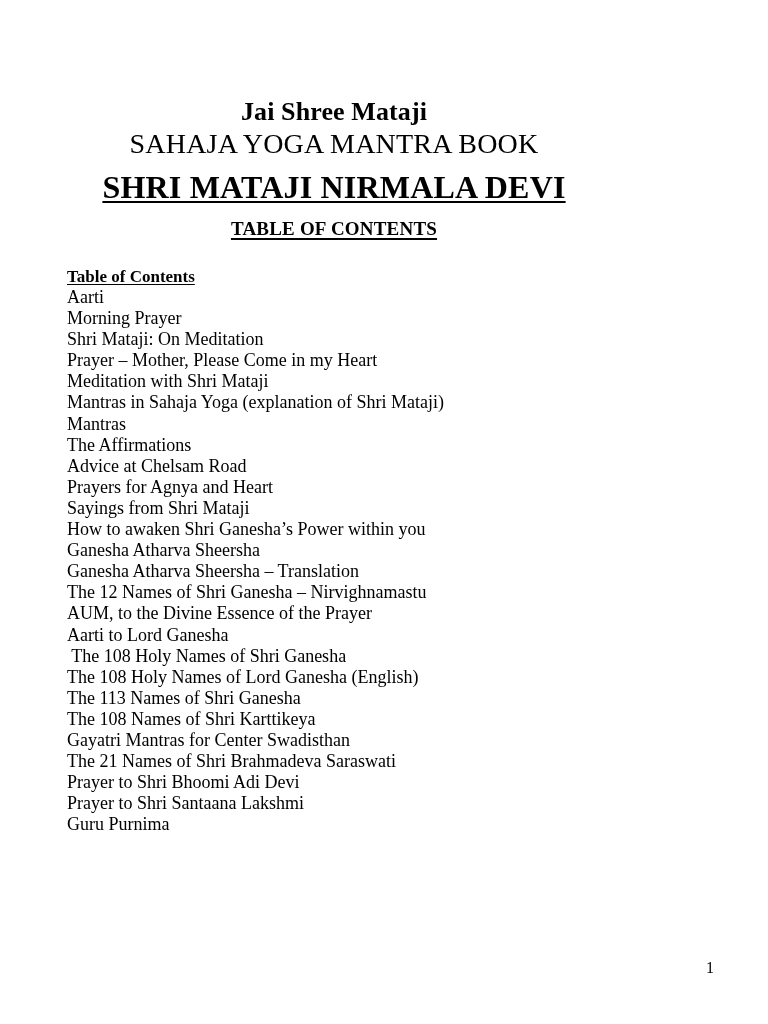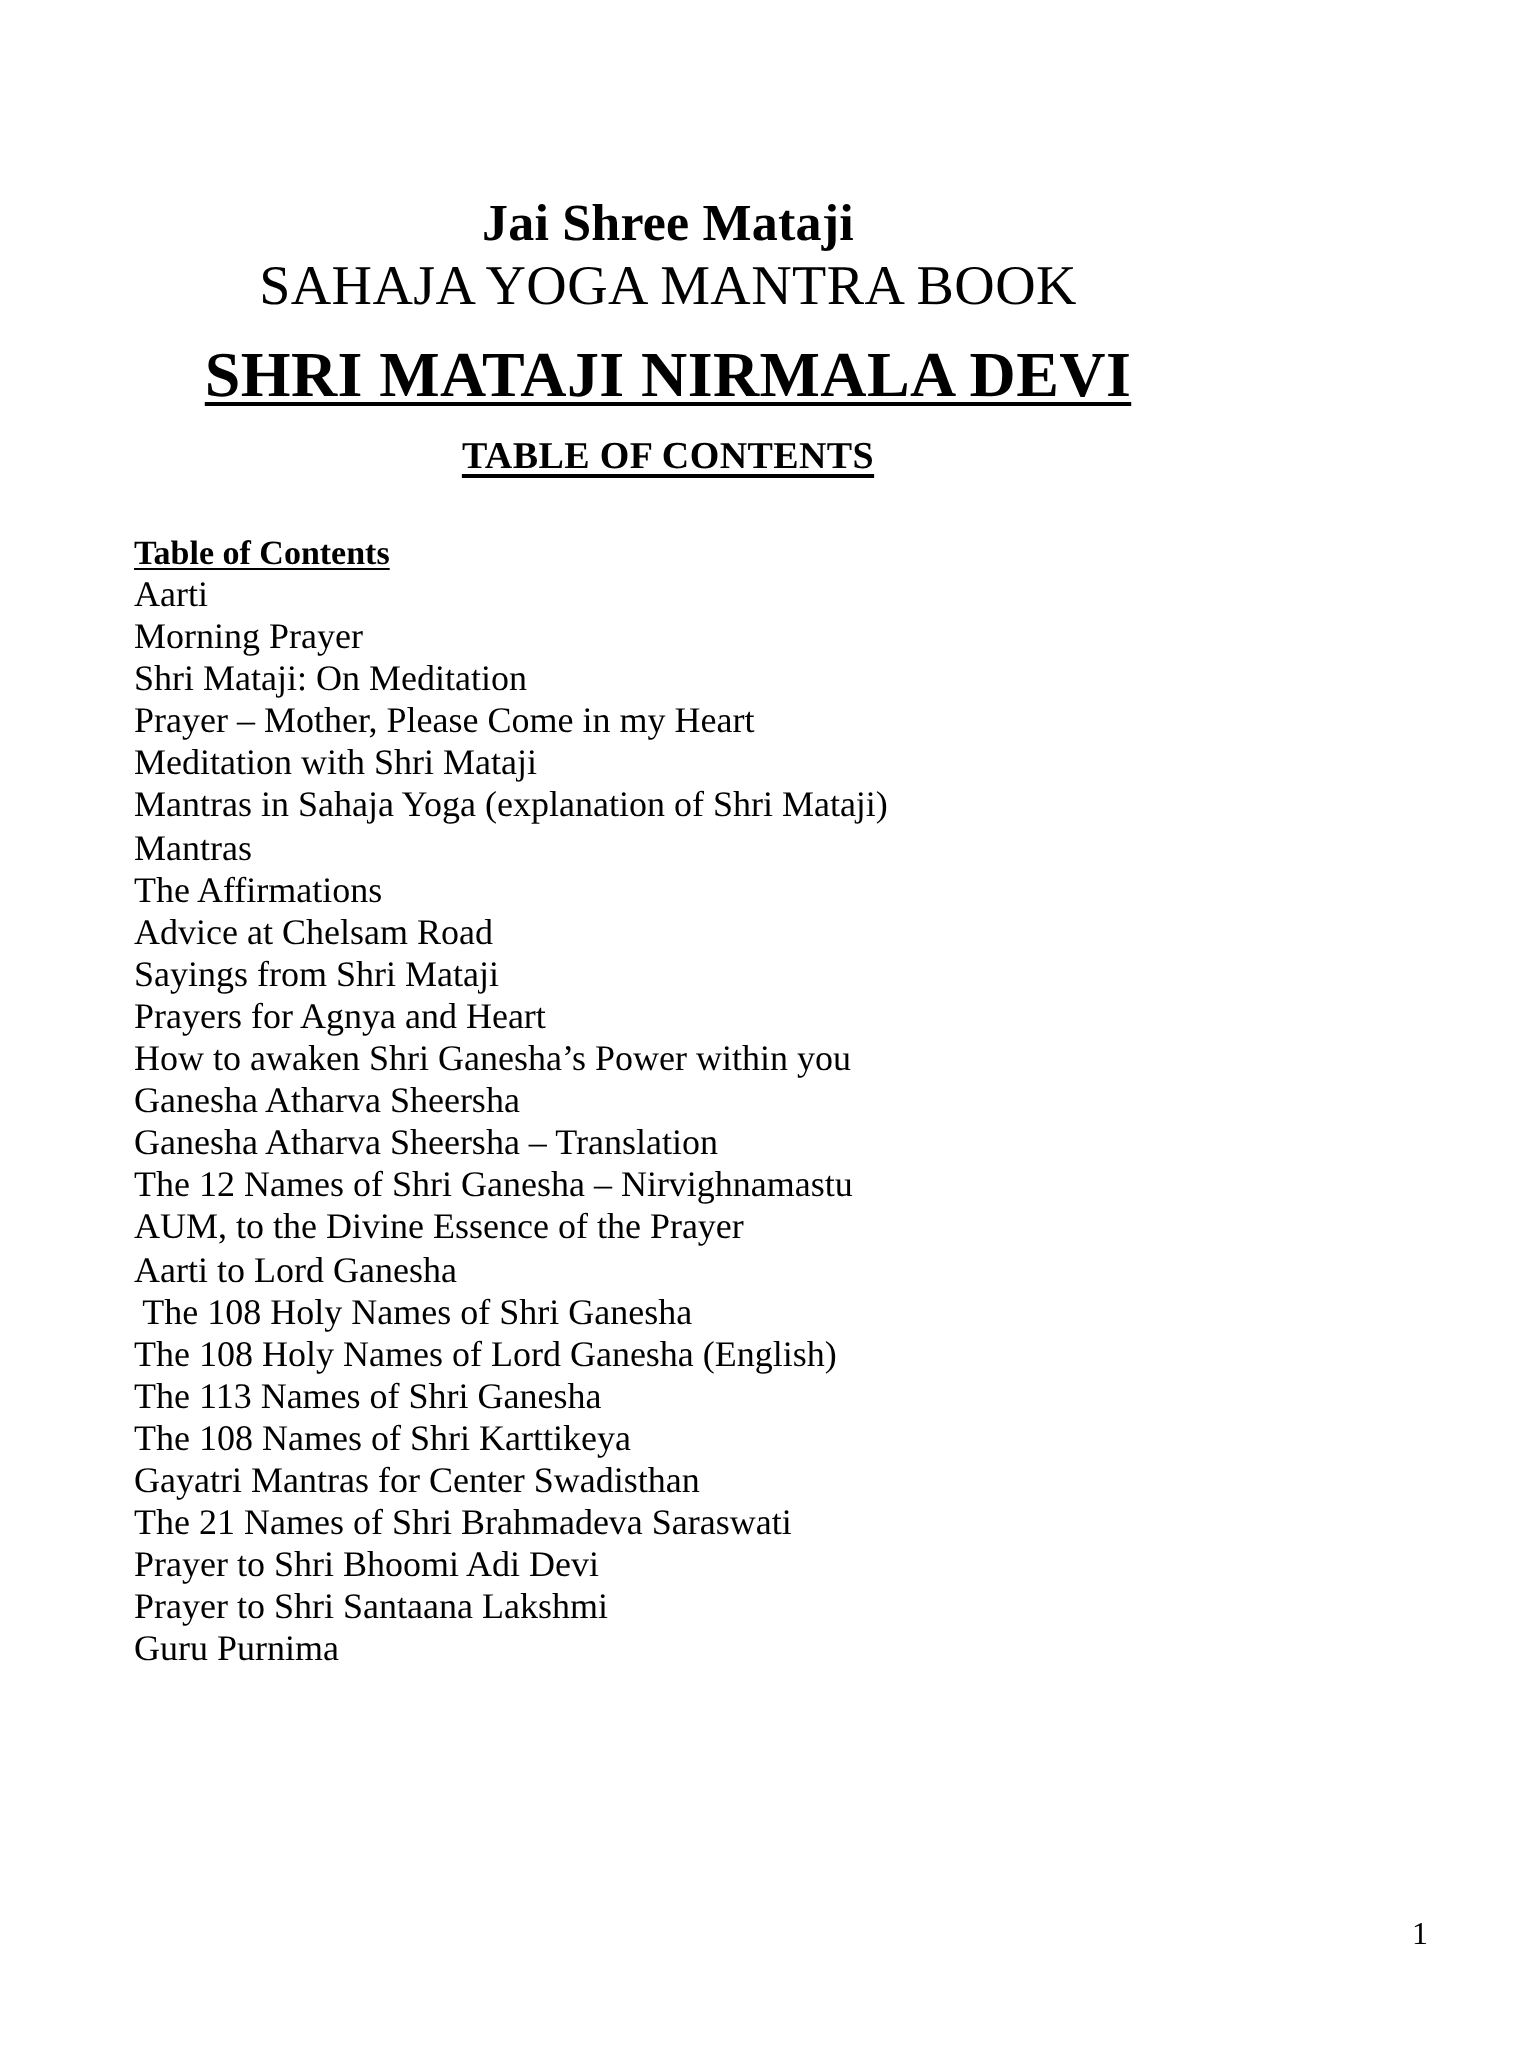--- a/index.html
+++ b/index.html
@@ -141,22 +141,22 @@
     <ul class="toc-list" id="toc-list">
         <li class="toc-item">Aarti</li>
         <li class="toc-item">Morning Prayer</li>
         <li class="toc-item">Shri Mataji: On Meditation</li>
         <li class="toc-item">Prayer – Mother, Please Come in my Heart</li>
         <li class="toc-item">Meditation with Shri Mataji</li>
         <li class="toc-item">Mantras in Sahaja Yoga (explanation of Shri Mataji)</li>
         <li class="toc-item">Mantras</li>
         <li class="toc-item">The Affirmations</li>
         <li class="toc-item">Advice at Chelsam Road</li>
+        <li class="toc-item">Prayers for Agnya and Heart</li>
         <li class="toc-item">Sayings from Shri Mataji</li>
-        <li class="toc-item">Prayers for Agnya and Heart</li>
         <li class="toc-item">How to awaken Shri Ganesha’s Power within you</li>
         <li class="toc-item">Ganesha Atharva Sheersha</li>
         <li class="toc-item">Ganesha Atharva Sheersha – Translation</li>
         <li class="toc-item">The 12 Names of Shri Ganesha – Nirvighnamastu</li>
         <li class="toc-item">AUM, to the Divine Essence of the Prayer</li>
         <li class="toc-item">Aarti to Lord Ganesha</li>
         <li class="toc-item"> The 108 Holy Names of Shri Ganesha</li>
         <li class="toc-item">The 108 Holy Names of Lord Ganesha (English)</li>
         <li class="toc-item">The 113 Names of Shri Ganesha</li>
         <li class="toc-item">The 108 Names of Shri Karttikeya</li>

